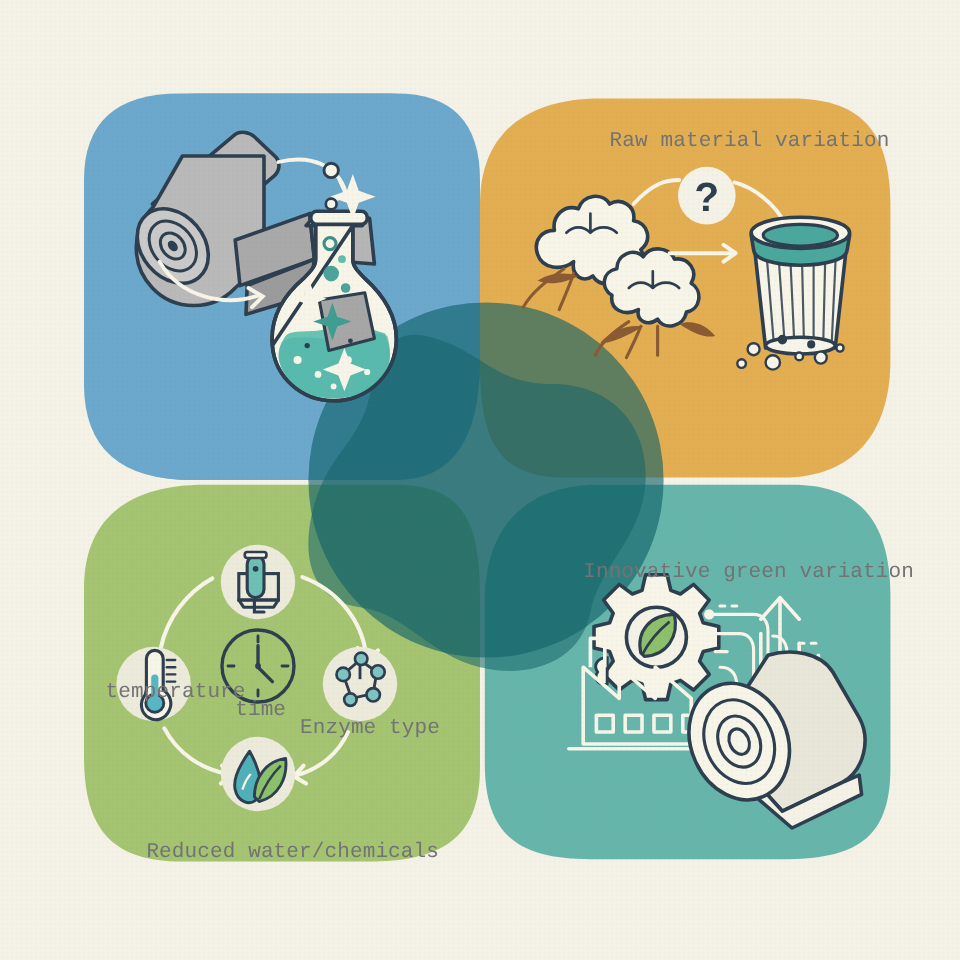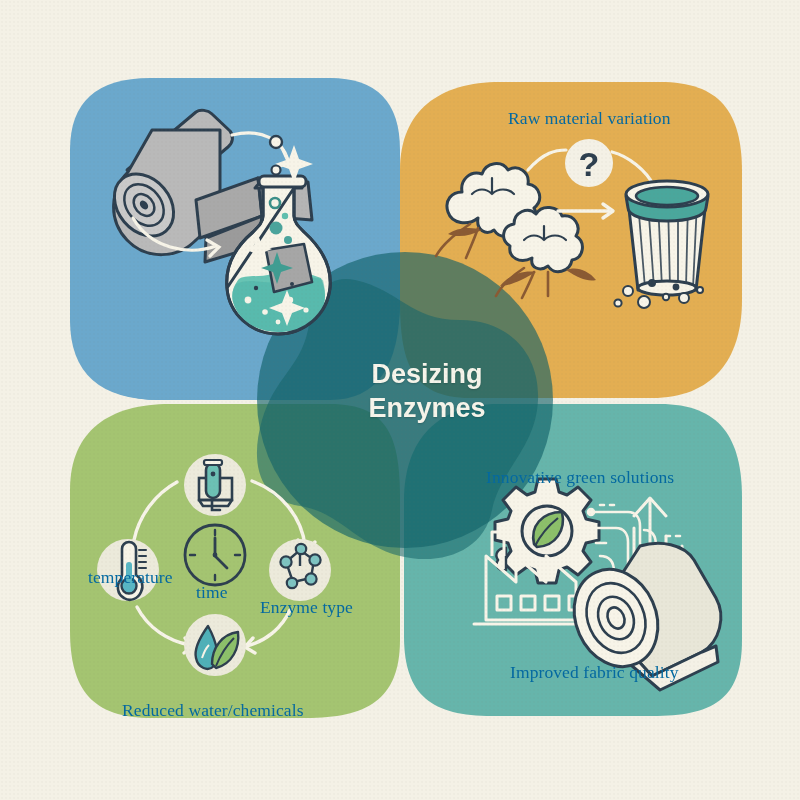--- a/index.html
+++ b/index.html
@@ -6,23 +6,23 @@
   body{
     width:800px;height:800px;
     background:#f4f1e6;
     font-family:"Liberation Sans", sans-serif;
     overflow:hidden;
   }
   #stage{position:relative;width:800px;height:800px;}
   #stage svg.layer{position:absolute;top:0;left:0;width:800px;height:800px;}
   .lbl{
     position:absolute;
-    color:#0369a1;
+    color:#737373;
     font-size:17.5px;
-    font-family:Liberation Serif, serif;
+    font-family:Liberation Mono, monospace;
     white-space:nowrap;
     letter-spacing:.1px;
   }
   #center-title{
     position:absolute;
     left:332px;top:357px;
     width:190px;
     text-align:center;
     color:#f6f4ea;
     font-size:27px;
@@ -345,33 +345,28 @@
                  C726,616 720,642 702,652 L652,676 L596,614 Z" fill="#e8e6d8" stroke="#2d3f4f" stroke-width="3" stroke-linejoin="round"></path>
         <path d="M596,614 L652,676 L702,652 L716,646 L718,662 L660,690 L588,628 Z" fill="#f4f1e6" stroke="#2d3f4f" stroke-width="3" stroke-linejoin="round"></path>
         <ellipse cx="616" cy="618" rx="40" ry="50" transform="rotate(-24 616 618)" fill="#f7f4e8" stroke="#2d3f4f" stroke-width="3"></ellipse>
         <ellipse cx="616" cy="618" rx="28" ry="36" transform="rotate(-24 616 618)" fill="none" stroke="#2d3f4f" stroke-width="2.6"></ellipse>
         <ellipse cx="616" cy="618" rx="17" ry="22" transform="rotate(-24 616 618)" fill="none" stroke="#2d3f4f" stroke-width="2.6"></ellipse>
         <ellipse cx="616" cy="618" rx="8" ry="11" transform="rotate(-24 616 618)" fill="none" stroke="#2d3f4f" stroke-width="2.6"></ellipse>
       </g>
     </g>
   </svg>
 
-  <div id="center-title">
-    <div>Desizing</div>
-    <div>Enzymes</div>
-  </div>
 
   <div class="lbl" style="left:508px;top:108px;">Raw material variation</div>
 
-  <div class="lbl" style="left:486px;top:467px;">Innovative green solutions</div>
-
-  <div class="lbl" style="left:510px;top:662px;">Improved fabric quality</div>
+  <div class="lbl" style="left:486px;top:467px;">Innovative green variation</div>
+
 
   <div class="lbl" style="left:122px;top:680px;margin-top:20px;">Reduced water/chemicals</div>
 
   <div class="lbl" style="left:88px;top:567px;">temperature</div>
 
   <div class="lbl" style="left:196px;top:582px;">time</div>
 
-  <div class="lbl" style="left:260px;top:597px;">Enzyme type</div>
+  <div class="lbl" style="left:250px;top:597px;">Enzyme type</div>
 
   <div class="noise"></div>
 </div>
 
 </body></html>

